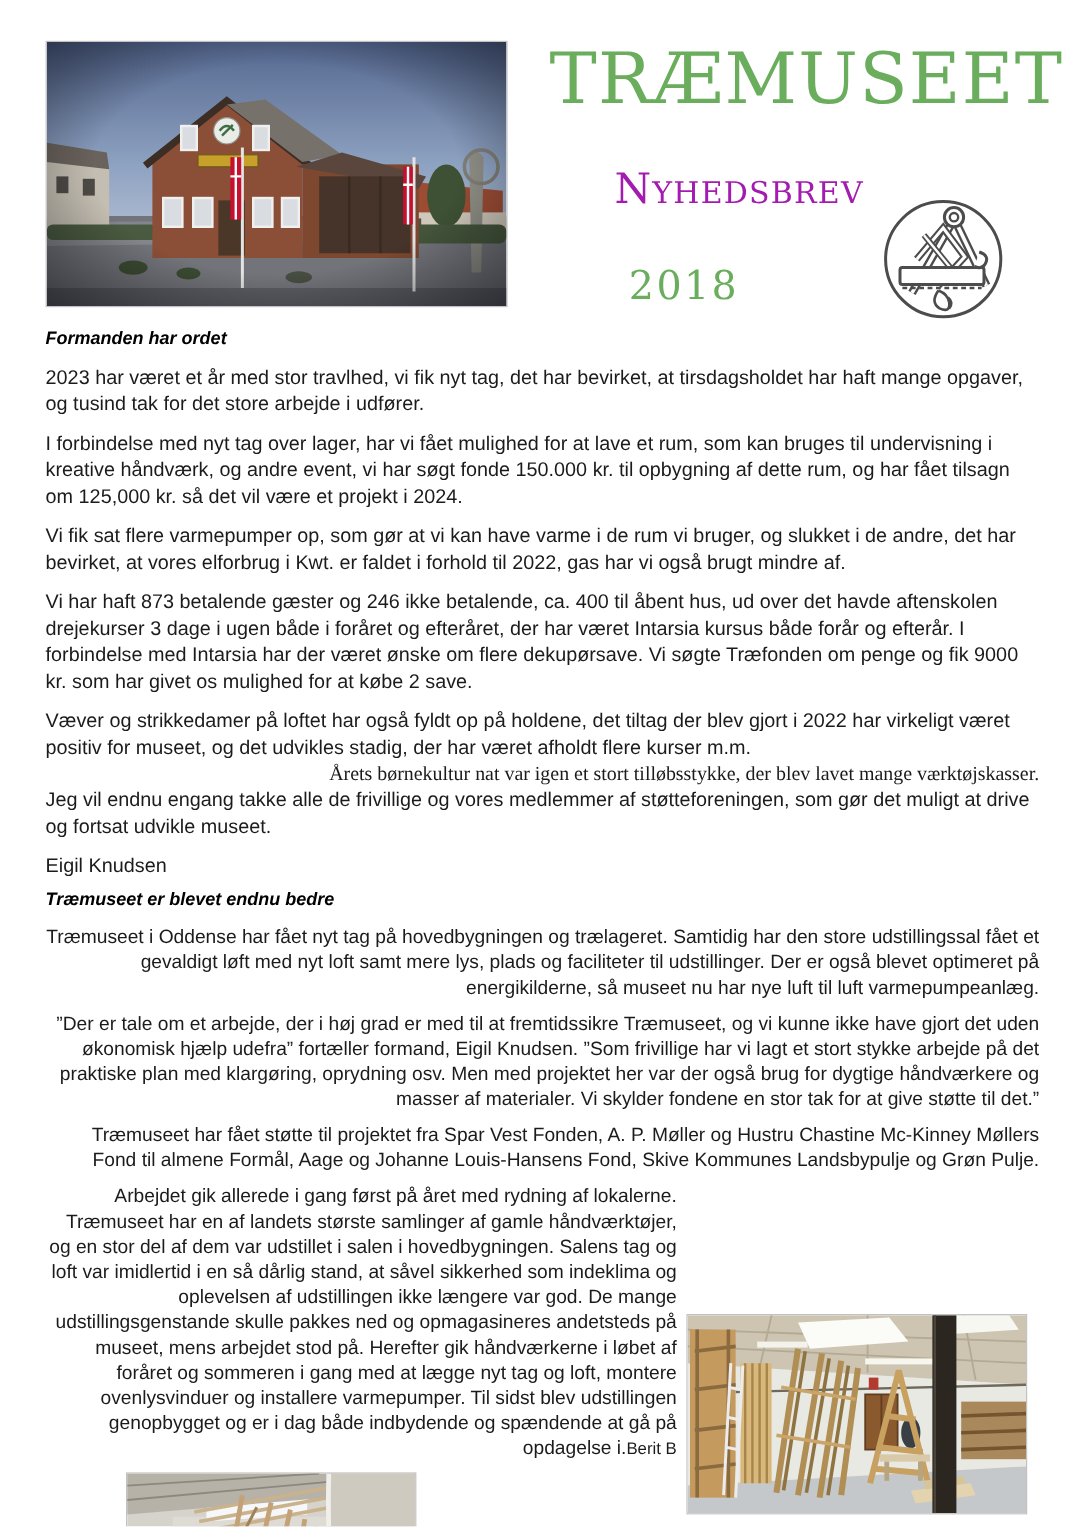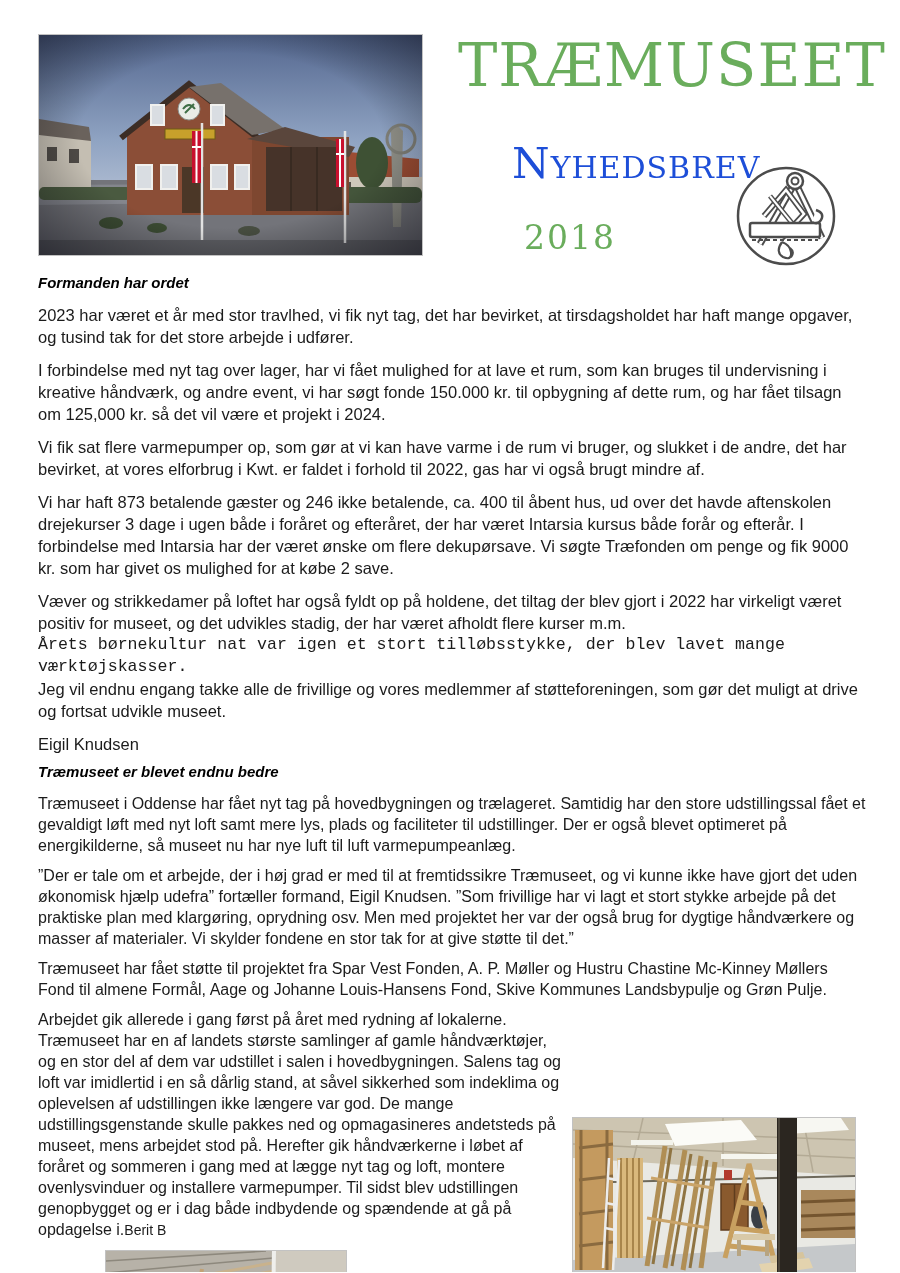--- a/index.html
+++ b/index.html
@@ -5,32 +5,32 @@
   html,body{margin:0;padding:0;background:#ffffff;}
   .page{position:relative;width:900px;height:1272px;background:#fff;overflow:hidden;
         font-family:"Liberation Sans",sans-serif;color:#1b1b1b;}
   
   .photo-top{position:absolute;left:38px;top:34px;width:385px;height:222px;}
   .photo-top svg{display:block;}
   .masthead{position:absolute;left:458px;top:36px;width:404px;text-align:center;
             font-family:"DejaVu Serif","Liberation Serif",serif;color:#6aad5c;}
   .masthead .title{font-size:59px;letter-spacing:1px;line-height:1;white-space:nowrap;}
   .subtitle{position:absolute;left:512px;top:138px;font-family:"DejaVu Serif","Liberation Serif",serif;
-            font-variant:small-caps;font-size:43px;color:#1d4ed8;letter-spacing:1px;}
+            font-variant:small-caps;font-size:35px;color:#a21caf;letter-spacing:1px;}
   .year{position:absolute;left:524px;top:218px;font-family:"DejaVu Serif","Liberation Serif",serif;
         font-size:33px;color:#6aad5c;letter-spacing:2px;}
   .logo{position:absolute;left:734px;top:164px;width:104px;height:104px;}
   
   .main{position:absolute;left:38px;top:272px;width:828px;}
   h2.sec{font-size:15px;font-weight:bold;font-style:italic;margin:0 0 10px 0;line-height:22px;color:#000;}
   .main p{margin:0 0 11px 0;font-size:16.5px;line-height:22px;}
   .block5 span{display:block;}
-  .serif-line{font-family:Liberation Mono, monospace;font-size:16.6px;}
+  .serif-line{font-family:Liberation Serif, serif;font-size:16.6px;text-align:right;}
   .signature{margin-bottom:6px !important;}
-  .sec2 p{font-size:16px;line-height:21px;margin:0 0 9px 0;}
+  .sec2 p{font-size:16px;line-height:21px;margin:0 0 9px 0;text-align:right;}
   .closing{position:relative;}
   .photo-float{float:right;width:284px;height:167px;margin:108px 10px 0 8px;}
   .photo-float svg{display:block;}
   .byline{display:inline-block;font-size:14px;}
   .photo-left{margin:2px 0 0 67px;width:242px;height:136px;}
   .photo-left svg{display:block;}
   .framed{border:1px solid #c2c2c2;box-sizing:border-box;}
 </style>
 </head>
 <body>

